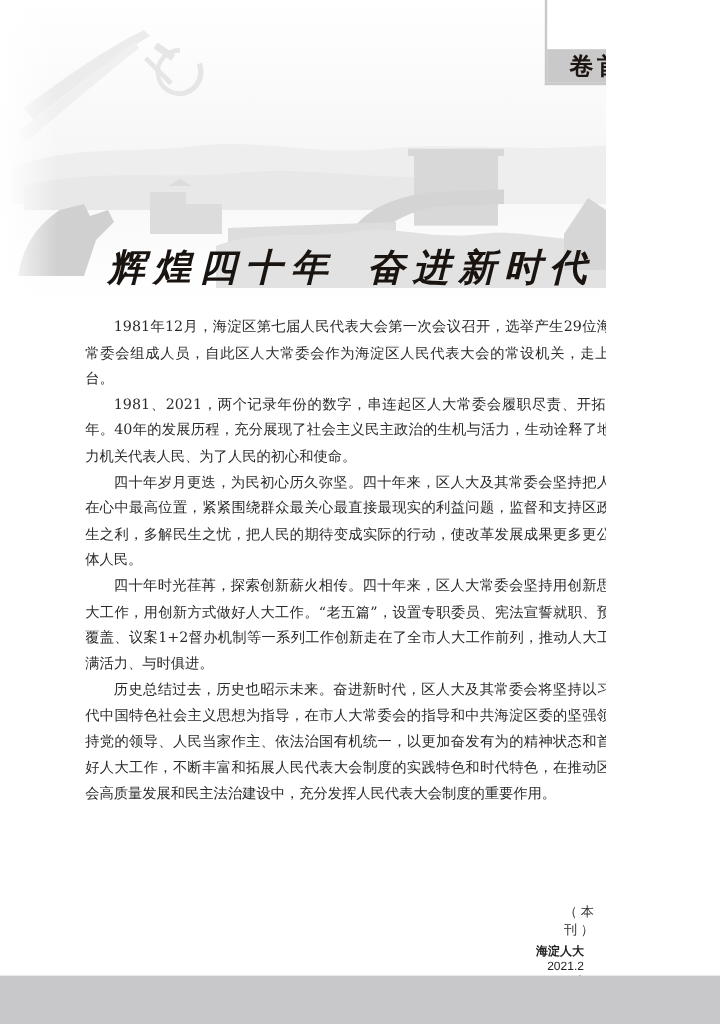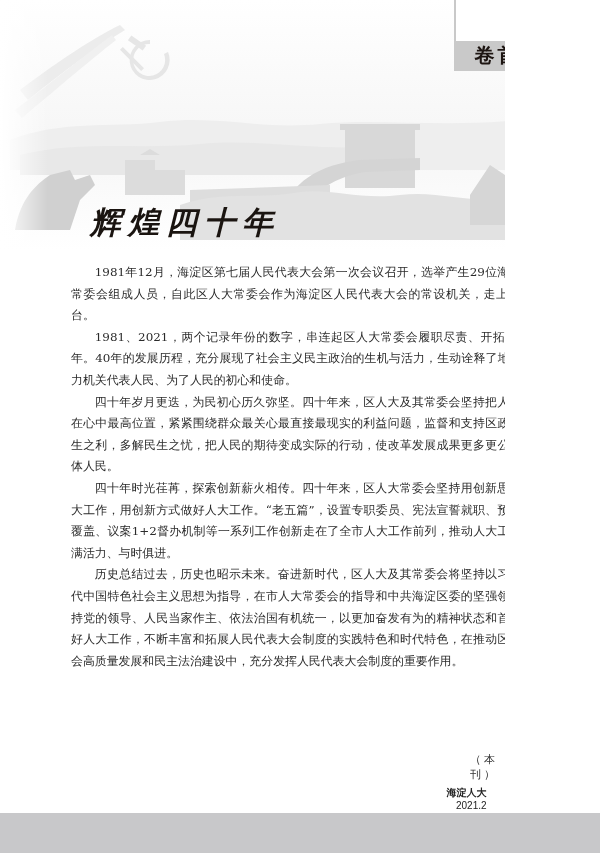--- a/index.html
+++ b/index.html
@@ -98,20 +98,21 @@
     </svg>
   </div>
 
   <div class="column-tab">
     <div class="tab-label">卷首语</div>
   </div>
 
   <h1 class="title">
     <span>辉煌四十年</span>
     <span class="gap"></span>
+    <span>奋进新时代</span>
   </h1>
 
   <div class="body-text">
     <p>1981年12月，海淀区第七届人民代表大会第一次会议召开，选举产生29位海淀区人大常委会组成人员，自此区人大常委会作为海淀区人民代表大会的常设机关，走上了历史舞台。</p>
     <p>1981、2021，两个记录年份的数字，串连起区人大常委会履职尽责、开拓进取的40年。40年的发展历程，充分展现了社会主义民主政治的生机与活力，生动诠释了地方国家权力机关代表人民、为了人民的初心和使命。</p>
     <p>四十年岁月更迭，为民初心历久弥坚。四十年来，区人大及其常委会坚持把人民群众放在心中最高位置，紧紧围绕群众最关心最直接最现实的利益问题，监督和支持区政府多谋民生之利，多解民生之忧，把人民的期待变成实际的行动，使改革发展成果更多更公平惠及全体人民。</p>
     <p>四十年时光荏苒，探索创新薪火相传。四十年来，区人大常委会坚持用创新思维谋划人大工作，用创新方式做好人大工作。“老五篇”，设置专职委员、宪法宣誓就职、预算监督全覆盖、议案1+2督办机制等一系列工作创新走在了全市人大工作前列，推动人大工作始终充满活力、与时俱进。</p>
     <p>历史总结过去，历史也昭示未来。奋进新时代，区人大及其常委会将坚持以习近平新时代中国特色社会主义思想为指导，在市人大常委会的指导和中共海淀区委的坚强领导下，坚持党的领导、人民当家作主、依法治国有机统一，以更加奋发有为的精神状态和首善标准做好人大工作，不断丰富和拓展人民代表大会制度的实践特色和时代特色，在推动区域经济社会高质量发展和民主法治建设中，充分发挥人民代表大会制度的重要作用。</p>
 
   </div>

